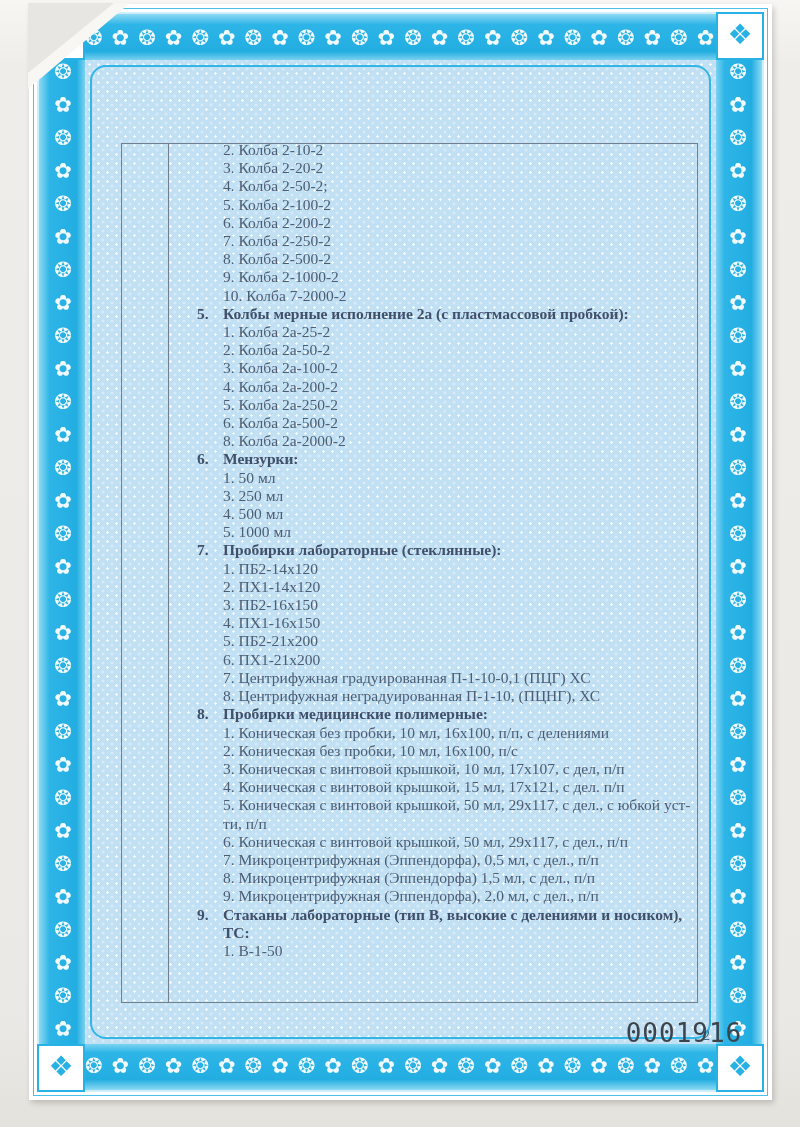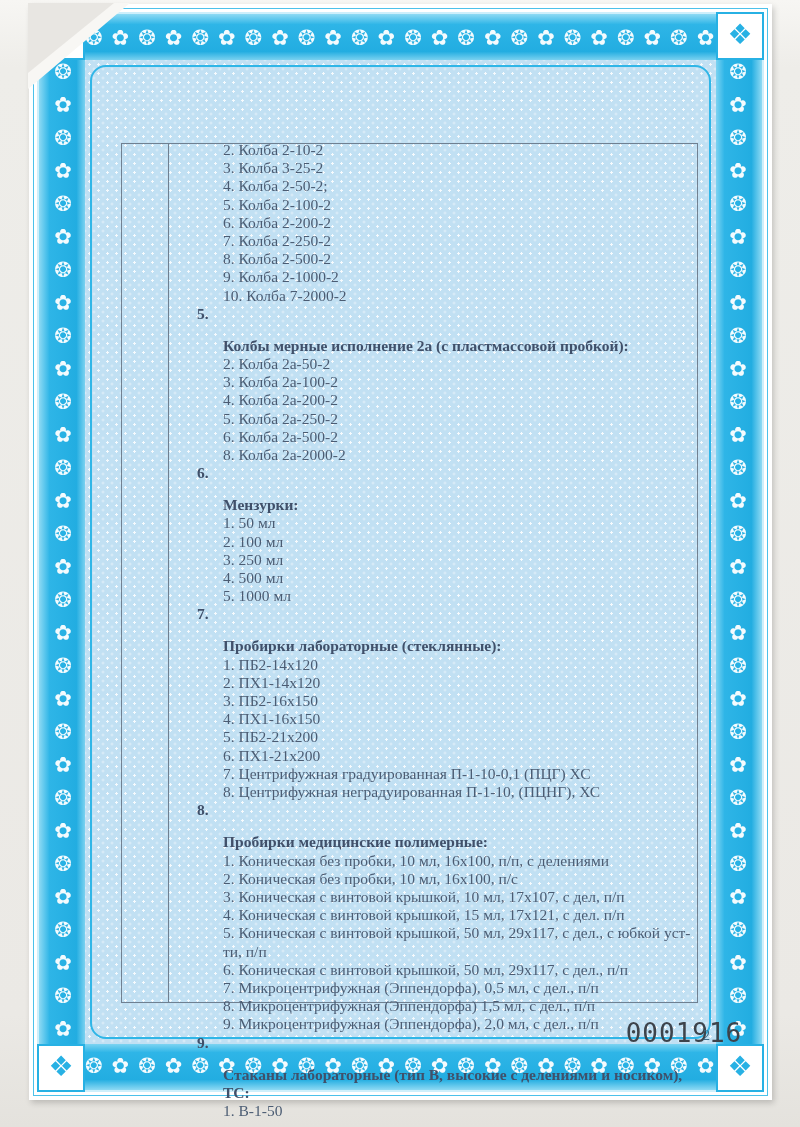--- a/index.html
+++ b/index.html
@@ -70,21 +70,21 @@
     position:absolute;left:46px;top:0;bottom:0;width:0;
     border-right:1px solid rgba(84,96,112,.75);
   }
   
   .text-col{
     position:absolute;left:112px;top:81px;width:494px;
     font-size:15.5px;line-height:18.2px;color:#4b5c73;
   }
   .heading{display:flex;font-weight:bold;color:#40506a;}
   .heading .num{flex:0 0 26px;}
-  .heading .htext{flex:1 1 auto;margin-top:32px;}
+  .heading .htext{flex:1 1 auto;}
   .item{padding-left:26px;}
   
   .serial{
     position:absolute;left:494px;top:958px;width:210px;text-align:center;
     font-family:"DejaVu Sans Mono", monospace;font-size:26px;letter-spacing:1px;
     color:#3d434b;
   }
   .pagenum{
     position:absolute;right:6px;bottom:0px;font-size:14px;color:#3c6c88;
   }
@@ -125,44 +125,44 @@
 
   <div class="content">
     <div class="content-line"></div>
 
     <div class="table-box">
       <div class="table-divider"></div>
     </div>
 
     <div class="text-col">
         <div class="item">2. Колба 2-10-2</div>
-        <div class="item">3. Колба 3-25-2</div>
+        <div class="item">3. Колба 2-20-2</div>
         <div class="item">4. Колба 2-50-2;</div>
         <div class="item">5. Колба 2-100-2</div>
         <div class="item">6. Колба 2-200-2</div>
         <div class="item">7. Колба 2-250-2</div>
         <div class="item">8. Колба 2-500-2</div>
         <div class="item">9. Колба 2-1000-2</div>
         <div class="item">10. Колба 7-2000-2</div>
         <div class="heading">
           <span class="num">5.</span>
           <span class="htext">Колбы мерные исполнение 2а (с пластмассовой пробкой):</span>
         </div>
+        <div class="item">1. Колба 2а-25-2</div>
         <div class="item">2. Колба 2а-50-2</div>
         <div class="item">3. Колба 2а-100-2</div>
         <div class="item">4. Колба 2а-200-2</div>
         <div class="item">5. Колба 2а-250-2</div>
         <div class="item">6. Колба 2а-500-2</div>
         <div class="item">8. Колба 2а-2000-2</div>
         <div class="heading">
           <span class="num">6.</span>
           <span class="htext">Мензурки:</span>
         </div>
         <div class="item">1. 50 мл</div>
-        <div class="item">2. 100 мл</div>
         <div class="item">3. 250 мл</div>
         <div class="item">4. 500 мл</div>
         <div class="item">5. 1000 мл</div>
         <div class="heading">
           <span class="num">7.</span>
           <span class="htext">Пробирки лабораторные (стеклянные):</span>
         </div>
         <div class="item">1. ПБ2-14х120</div>
         <div class="item">2. ПХ1-14х120</div>
         <div class="item">3. ПБ2-16х150</div>

